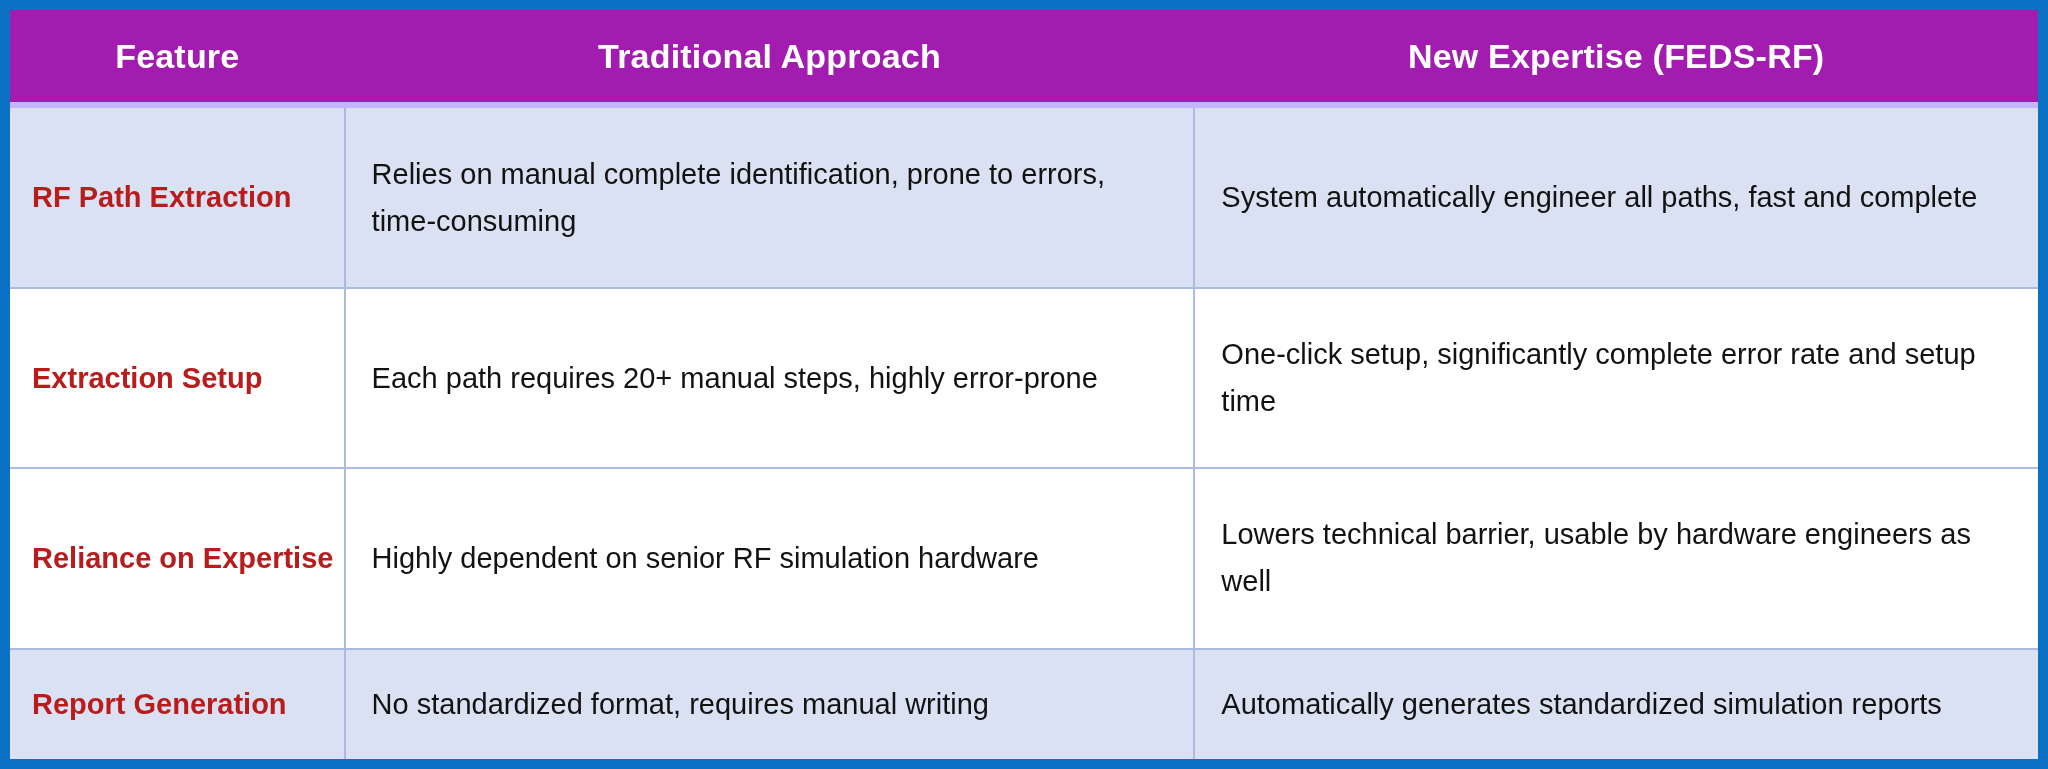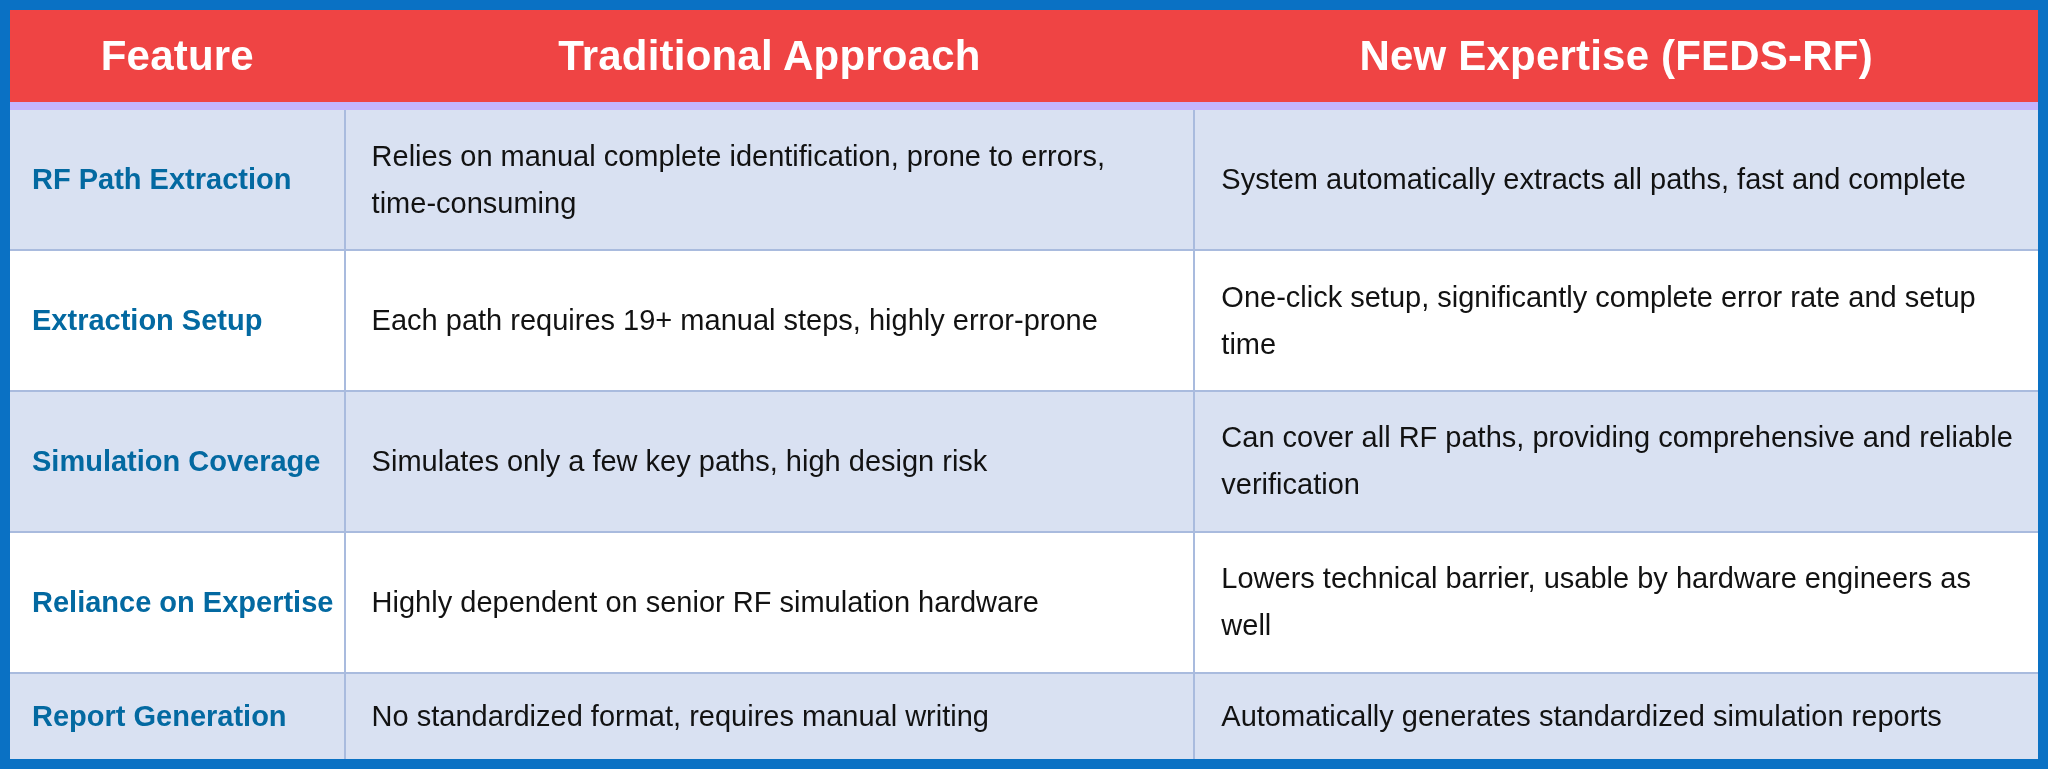--- a/index.html
+++ b/index.html
@@ -22,45 +22,45 @@
     height: 100%;
     border-collapse: collapse;
     table-layout: fixed;
     background: #ffffff;
   }
   col.c-feature { width: 16.5%; }
   col.c-trad    { width: 41.9%; }
   col.c-new     { width: 41.6%; }
 
   thead th {
-    background: #ef4444;
+    background: #a21caf;
     color: #ffffff;
-    font-size: 42px;
+    font-size: 34px;
     font-weight: bold;
     text-align: center;
     vertical-align: middle;
     height: 92px;
     padding: 0 10px;
     border: none;
-    border-bottom: 8px solid #c4b5fd;
+    border-bottom: 6px solid #c4b5fd;
     letter-spacing: 0.2px;
   }
   tbody td {
     border: 2px solid #a9bbde;
     vertical-align: middle;
     font-size: 29px;
     color: #121212;
     line-height: 1.62;
     padding: 14px 24px 14px 26px;
     background: #ffffff;
   }
   tbody tr.band td { background: #d9e1f2; }
   tbody td.feature {
     font-weight: bold;
-    color: #0369a1;
+    color: #b91c1c;
     padding-left: 22px;
     padding-right: 4px;
   }
   
   tbody td:first-child  { border-left: none; }
   tbody td:last-child   { border-right: none; }
   tbody tr:first-child td { border-top: none; }
   tbody tr:last-child td  { border-bottom: none; margin-top: 15px; }
 </style>
 </head>
@@ -77,31 +77,26 @@
       <tr>
         <th>Feature</th>
         <th>Traditional Approach</th>
         <th>New Expertise (FEDS-RF)</th>
       </tr>
     </thead>
     <tbody>
       <tr class="band">
         <td class="feature">RF Path Extraction</td>
         <td>Relies on manual complete identification, prone to errors, time-consuming</td>
-        <td>System automatically extracts all paths, fast and complete</td>
+        <td>System automatically engineer all paths, fast and complete</td>
       </tr>
       <tr>
         <td class="feature">Extraction Setup</td>
-        <td>Each path requires 19+ manual steps, highly error-prone</td>
+        <td>Each path requires 20+ manual steps, highly error-prone</td>
         <td>One-click setup, significantly complete error rate and setup time</td>
-      </tr>
-      <tr class="band">
-        <td class="feature">Simulation Coverage</td>
-        <td>Simulates only a few key paths, high design risk</td>
-        <td>Can cover all RF paths, providing comprehensive and reliable verification</td>
       </tr>
       <tr>
         <td class="feature">Reliance on Expertise</td>
         <td>Highly dependent on senior RF simulation hardware</td>
         <td>Lowers technical barrier, usable by hardware engineers as well</td>
       </tr>
       <tr class="band">
         <td class="feature">Report Generation</td>
         <td>No standardized format, requires manual writing</td>
         <td>Automatically generates standardized simulation reports</td>

